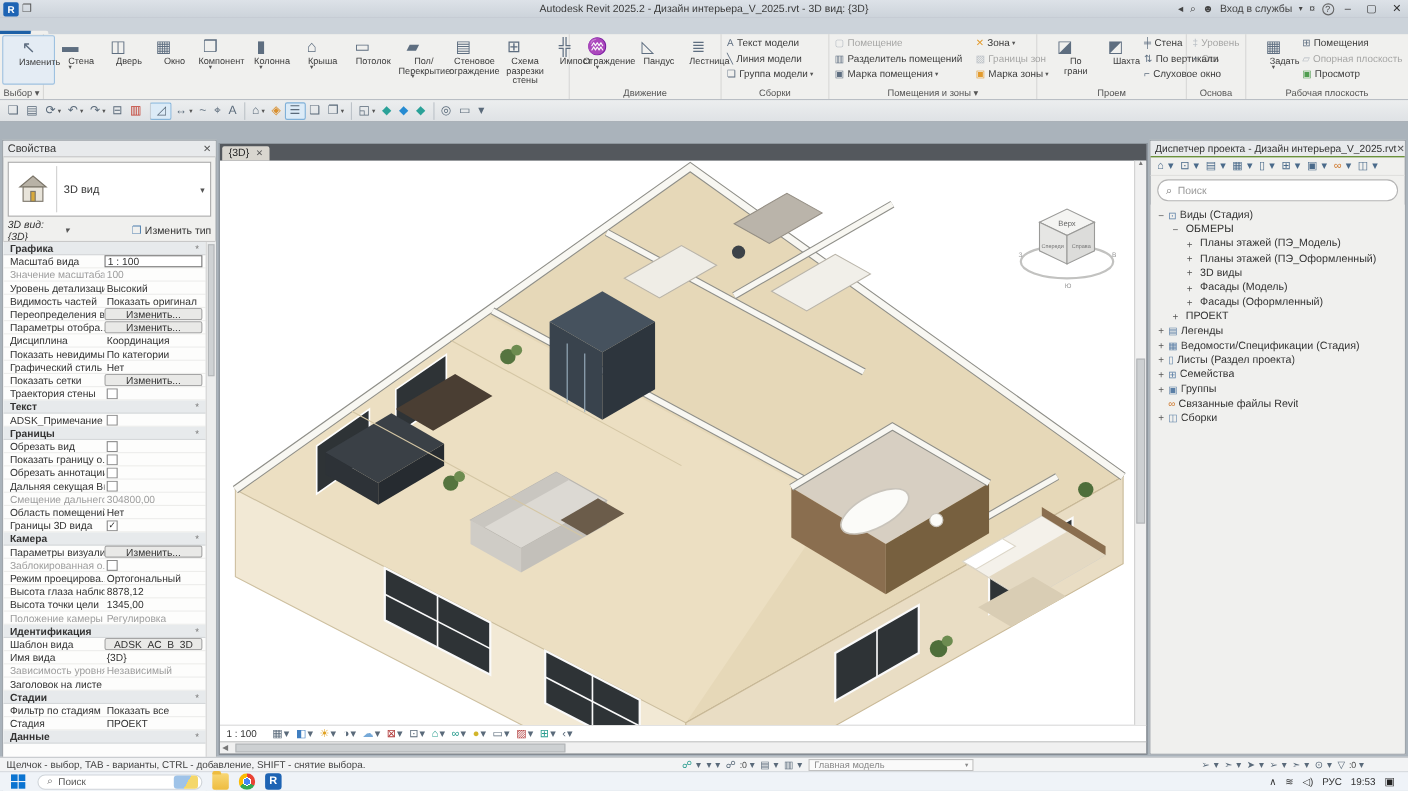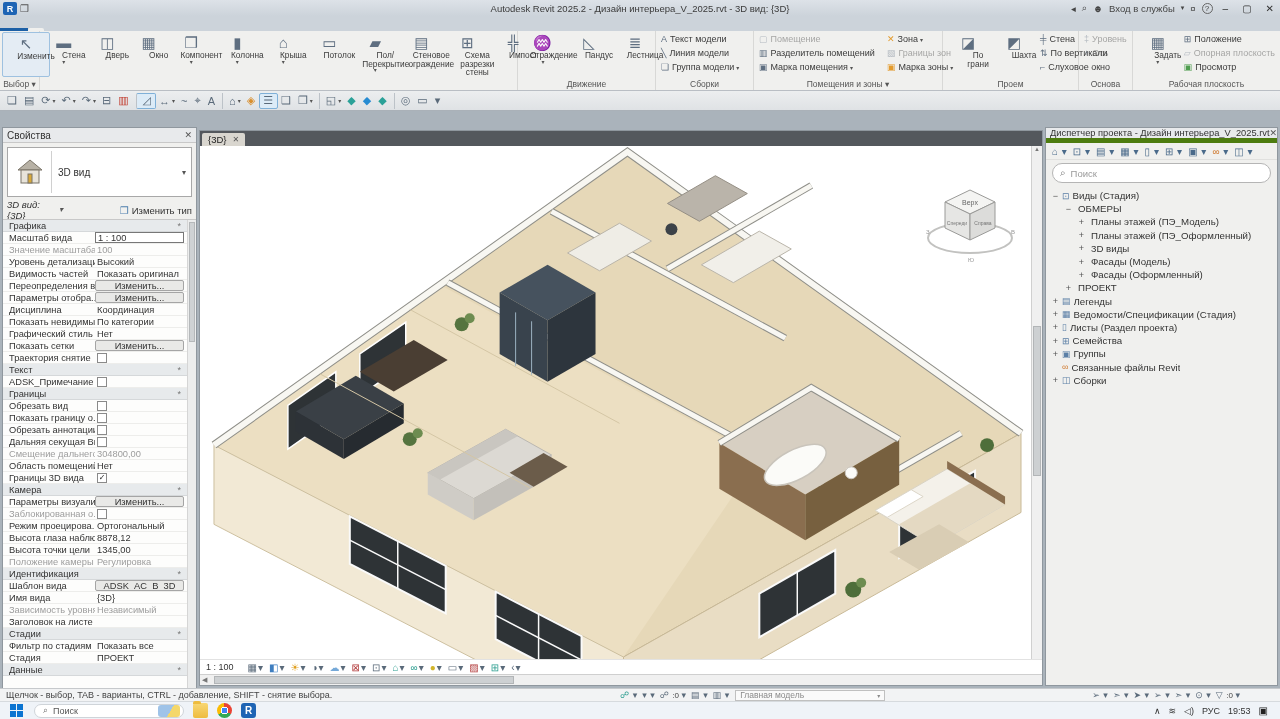--- a/index.html
+++ b/index.html
@@ -62,21 +62,21 @@
 .viewsel{height:18px;display:flex;align-items:center;font-size:9.5px;color:#333;padding:0 4px;gap:4px;}
 .viewsel .vbox{flex:1;border-bottom:1px solid #b5b5b5;display:flex;align-items:center;}
 .viewsel .vbox span{flex:1;font-style:italic;}
 .edittype{font-size:9.5px;color:#333;white-space:nowrap;display:flex;align-items:center;gap:3px;}
 .etg{color:#4f7fae;font-size:10px;}
 .pgrid{flex:1;overflow:hidden;border-top:1px solid #c8c8c8;background:#fdfdfc;position:relative;padding-right:9px;}
 .prow{display:flex;height:12px;align-items:center;font-size:9.3px;border-bottom:1px solid #ededeb;color:#333;}
 .prow .pl{width:92px;padding-left:6px;white-space:nowrap;overflow:hidden;}
 .prow .pv{flex:1;white-space:nowrap;overflow:hidden;padding:0 2px;display:flex;align-items:center;}
 .prow.k-section{background:#e7eaec;border-bottom:1px solid #d5d8da;}
-.prow.k-section .pl{font-weight:normal;width:auto;flex:1;}
+.prow.k-section .pl{font-weight:bold;width:auto;flex:1;}
 .prow.k-section::after{content:"*";color:#777;padding-right:6px;font-size:9px;}
 .prow.k-input .pv{border:1px solid #777;background:#fff;height:11px;margin-right:3px;}
 .prow.k-btn .pv{border:1px solid #a5a5a5;background:#e9e9e7;border-radius:2px;justify-content:center;height:11px;margin-right:3px;}
 .prow.k-check .pv::before,.prow.k-checkon .pv::before{content:"";width:8px;height:8px;border:1px solid #8a8a8a;background:#fff;display:inline-block;font-size:8px;line-height:8px;text-align:center;}
 .prow.k-checkon .pv::before{content:"✓";color:#222;}
 .prow.muted{color:#9d9d9d;}
 .pscroll{position:absolute;right:0;top:0;bottom:0;width:9px;background:#eceded;border-left:1px solid #d5d5d5;}
 .pscroll .thumb{position:absolute;left:1px;right:1px;top:2px;height:120px;background:#cfd2d4;border:1px solid #b5b8ba;}
 .pfoot{height:18px;display:flex;align-items:center;padding:0 4px;gap:3px;background:#f0f0ee;border-top:1px solid #d0d0d0;}
 .sortic{width:15px;height:14px;font-size:9px;color:#4a6a8a;display:inline-flex;align-items:center;justify-content:center;border:1px solid transparent;}
@@ -93,21 +93,21 @@
 .vscroll{position:absolute;right:0;top:0;bottom:0;width:11px;background:#f0f0f0;border-left:1px solid #d0d0d0;font-size:6px;color:#777;text-align:center;}
 .vscroll .thumb{position:absolute;left:1px;right:1px;top:180px;height:150px;background:#cdd0d2;border:1px solid #b2b5b7;}
 .viewbar{height:15px;background:#fff;border-top:1px solid #e2e2e2;display:flex;align-items:center;padding-left:6px;gap:1px;}
 .vscale{font-size:9px;color:#333;margin-right:10px;}
 .viewbar .icn{font-size:10px;color:#5a6a7a;padding:0 3px;cursor:default;display:inline-flex;align-items:center;}
 .hscroll{height:11px;background:#f0f0f0;border-top:1px solid #cfcfcf;position:relative;font-size:7px;color:#777;}
 .hscroll .ar{position:absolute;left:2px;top:1px;}
 .hscroll .thumb{position:absolute;left:14px;top:1px;width:300px;height:8px;background:#cdd0d2;border:1px solid #b2b5b7;}
 
 .browser{left:1045px;top:16px;width:233px;height:559px;display:flex;flex-direction:column;}
-.bhead{height:15px;background:#e8eaec;border-bottom:5px solid #4d7c0f;font-size:9.3px;color:#333;display:flex;align-items:center;padding:0 4px;white-space:nowrap;overflow:hidden;}
+.bhead{height:15px;background:#e8eaec;border-bottom:1px solid #4d7c0f;font-size:9.3px;color:#333;display:flex;align-items:center;padding:0 4px;white-space:nowrap;overflow:hidden;}
 .bhead .x{margin-left:auto;font-size:9px;color:#555;}
 .btools{height:17px;display:flex;align-items:center;gap:2px;padding:0 4px;border-bottom:1px solid #e0e0de;}
 .btools .icn{font-size:10px;color:#4a6a8a;padding:0 2px;}
 .bsearch{height:20px;margin:3px 6px;border:1px solid #b5b5b5;border-radius:10px;display:flex;align-items:center;background:#fff;padding:0 7px;gap:5px;}
 .bsearch .mag{font-size:10px;color:#777;}
 .bsearch .ph{font-size:9.5px;color:#9a9a9a;}
 .btree{flex:1;overflow:hidden;background:#f0f0ee;padding-top:3px;}
 .trow{display:flex;align-items:center;height:13.2px;font-size:9.7px;color:#333;white-space:nowrap;cursor:default;}
 .trow .te{width:11px;text-align:center;font-size:9px;color:#555;}
 .trow .ti{font-size:9px;margin:0 3px 0 1px;color:#5b7fa6;}
@@ -394,21 +394,21 @@
         <div style="display:flex;">
             <div class="bigbtn dd" data-interactable="true">
     <span class="g" data-interactable="false">▦</span>
     <span class="bl" data-interactable="false">Задать</span>
     <span class="dda" data-interactable="false">▾</span>
   </div>
           </div>
         <div class="smallcol">
             <div class="smallbtn" data-interactable="true">
     <span class="g" data-interactable="false">⊞</span>
-    <span class="sl" data-interactable="false">Положение</span>
+    <span class="sl" data-interactable="false">Помещения</span>
 
   </div>
             <div class="smallbtn dis" data-interactable="true">
     <span class="g" data-interactable="false">▱</span>
     <span class="sl" data-interactable="false">Опорная плоскость</span>
 
   </div>
             <div class="smallbtn" data-interactable="true">
     <span class="g" data-interactable="false" style="color: rgb(79, 157, 79);">▣</span>
     <span class="sl" data-interactable="false">Просмотр</span>
@@ -611,21 +611,21 @@
   </div>
             <div class="prow" data-interactable="true">
     <span class="pl" data-interactable="false">Графический стиль ...</span>
     <span class="pv" data-interactable="true">Нет</span>
   </div>
             <div class="prow k-btn" data-interactable="true">
     <span class="pl" data-interactable="false">Показать сетки</span>
     <span class="pv" data-interactable="true">Изменить...</span>
   </div>
             <div class="prow k-check" data-interactable="true">
-    <span class="pl" data-interactable="false">Траектория снятие</span>
+    <span class="pl" data-interactable="false">Траектория стены</span>
     <span class="pv" data-interactable="true"></span>
   </div>
             <div class="prow k-section" data-interactable="true">
     <span class="pl" data-interactable="false">Текст</span>
     <span class="pv" data-interactable="true"></span>
   </div>
             <div class="prow k-check" data-interactable="true">
     <span class="pl" data-interactable="false">ADSK_Примечание ...</span>
     <span class="pv" data-interactable="true"></span>
   </div>

